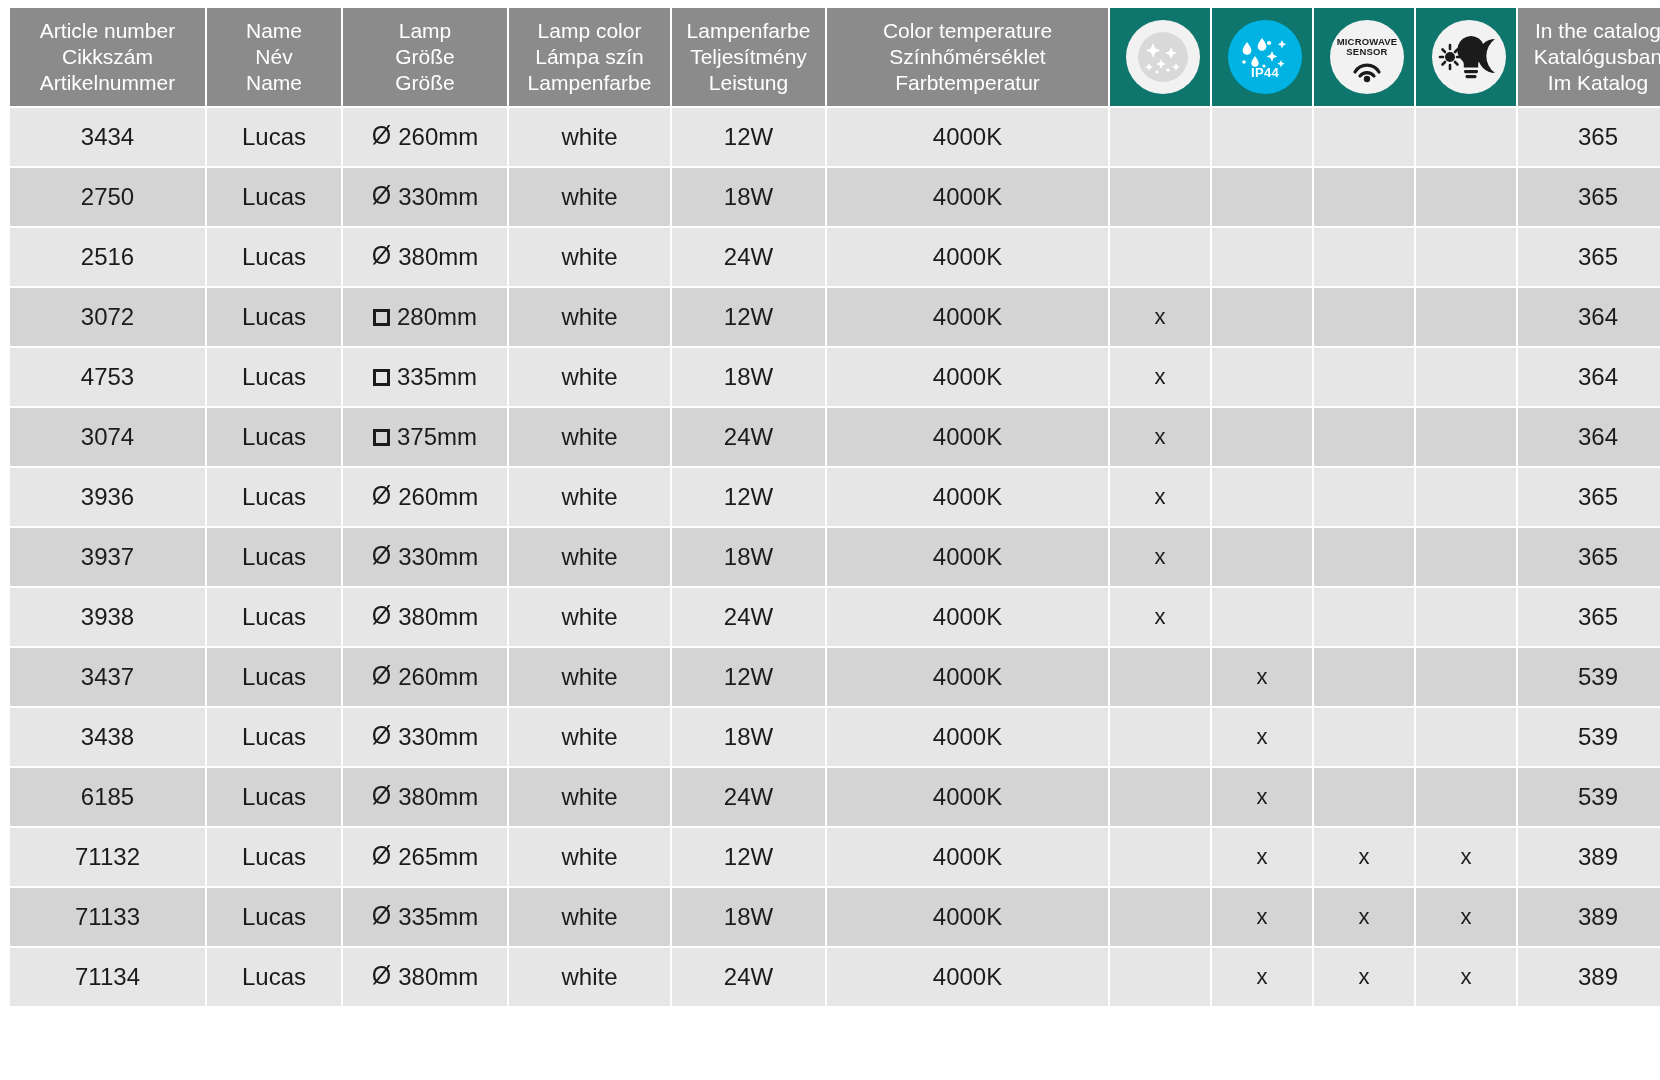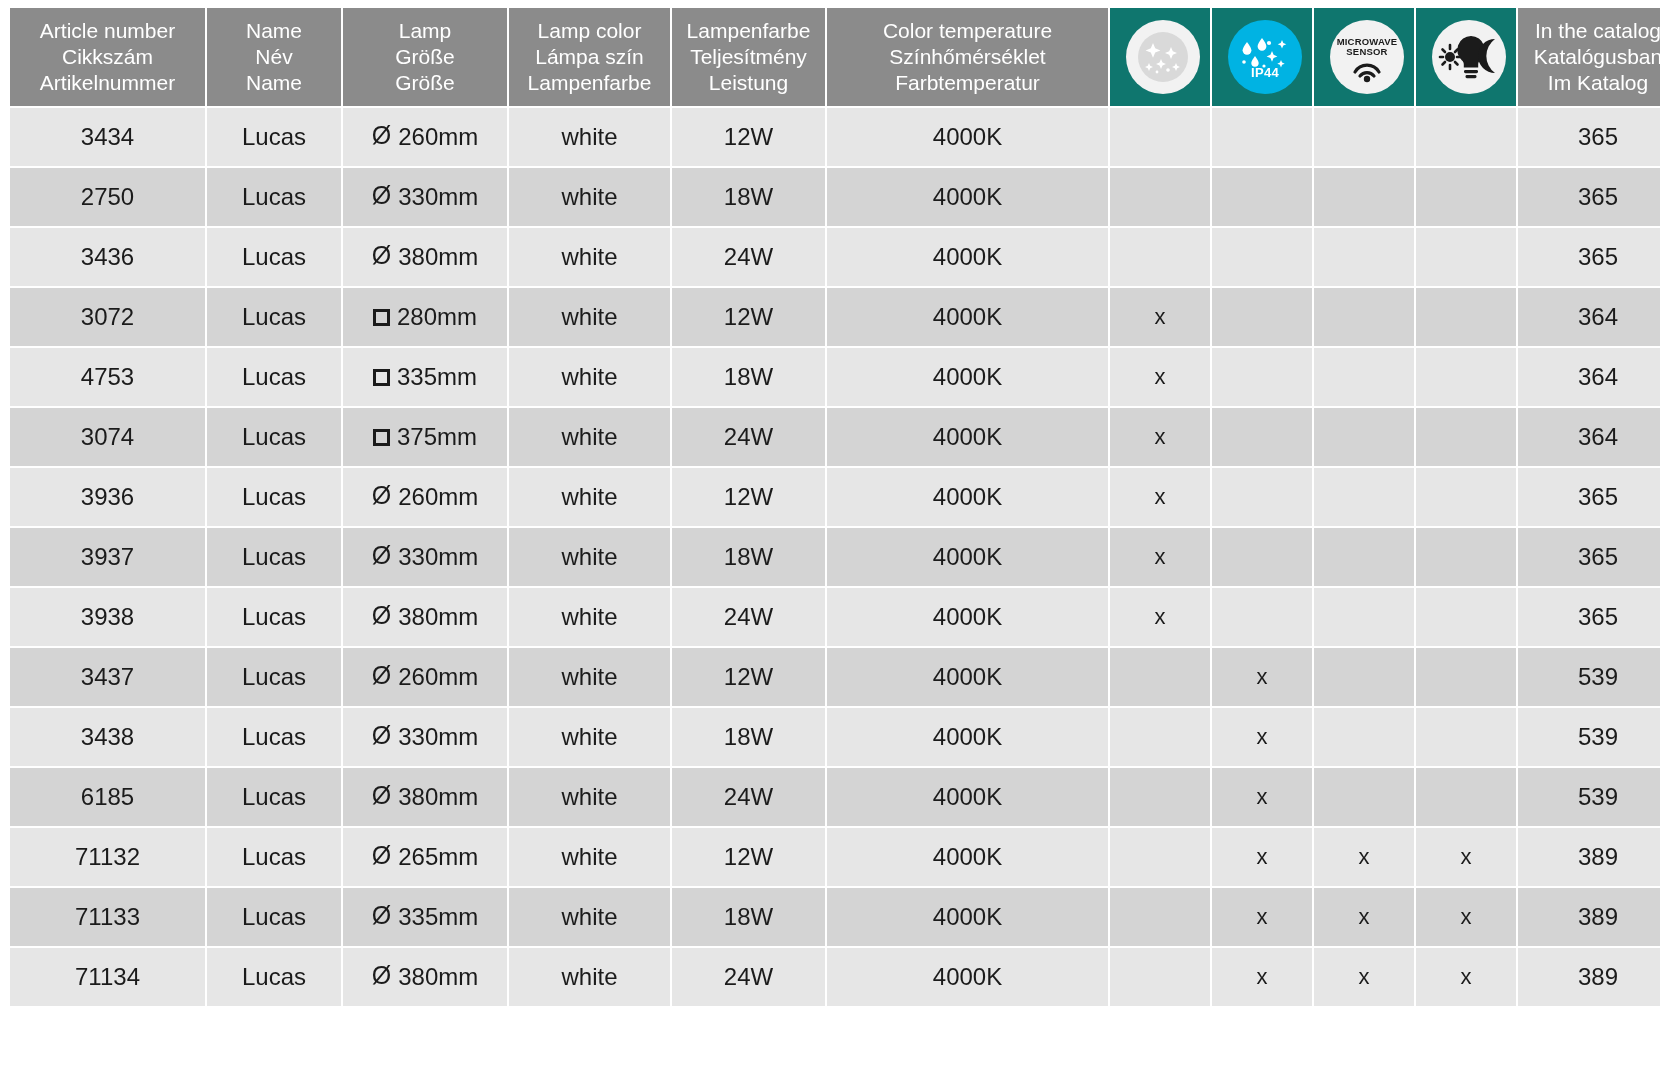--- a/index.html
+++ b/index.html
@@ -296,21 +296,21 @@
           <td>white</td>
           <td>18W</td>
           <td>4000K</td>
           <td class="mark"></td>
           <td class="mark"></td>
           <td class="mark"></td>
           <td class="mark"></td>
           <td>365</td>
         </tr>
         <tr class="row-light">
-          <td>3436</td>
+          <td>2516</td>
           <td>Lucas</td>
           <td><span class="size-cell">
               <span class="shape-circle">Ø</span>
               <span>380mm</span>
             </span></td>
           <td>white</td>
           <td>24W</td>
           <td>4000K</td>
           <td class="mark"></td>
           <td class="mark"></td>

